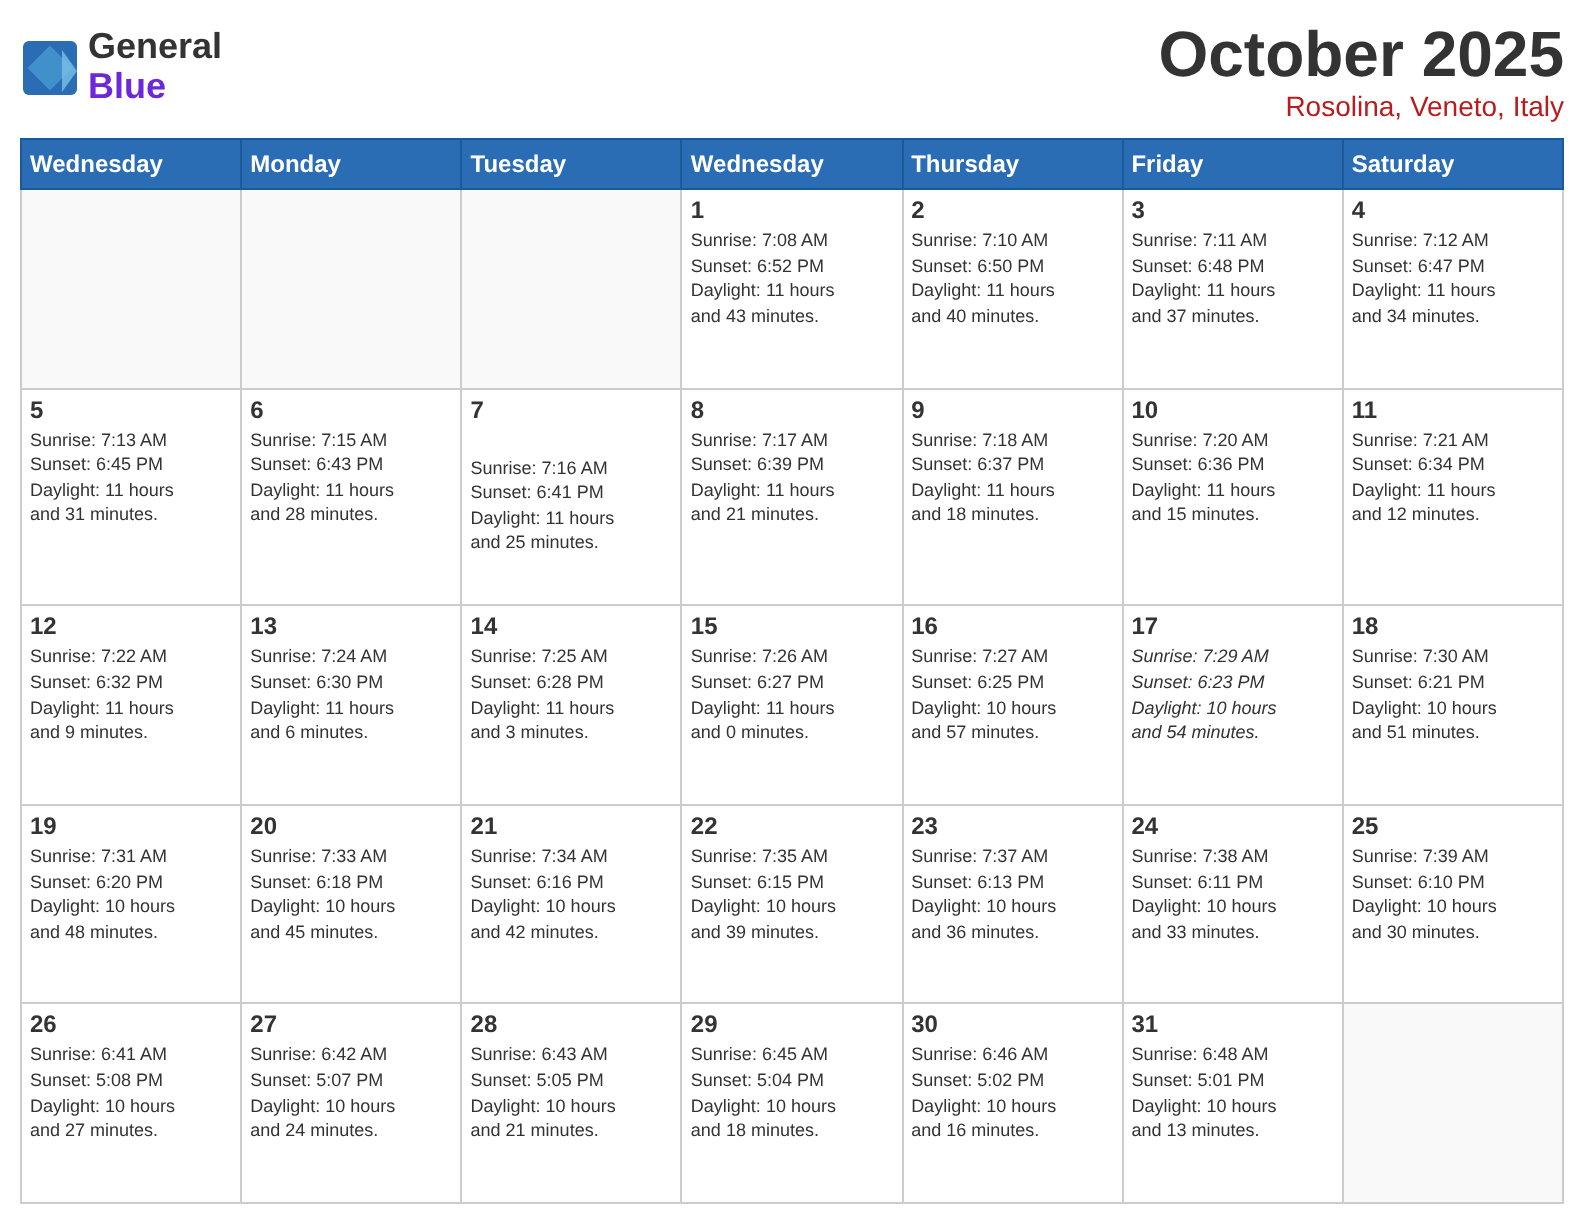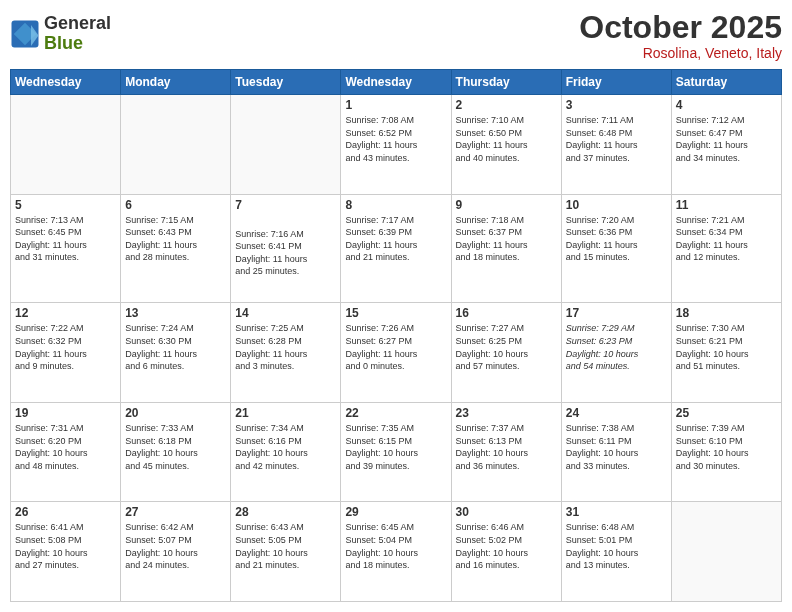--- a/index.html
+++ b/index.html
@@ -29,21 +29,21 @@
       align-items: center;
       margin-top: 4px;
     }
     .logo-text {
       font-size: 18px;
       font-weight: bold;
       color: #333;
       line-height: 1.1;
     }
     .logo-text span {
-      color: #4d7c0f;
+      color: #6d28d9;
     }
     .logo-icon {
       width: 30px;
       height: 30px;
       margin-right: 4px;
     }
     .title-area {
       text-align: right;
     }
     .month-title {

